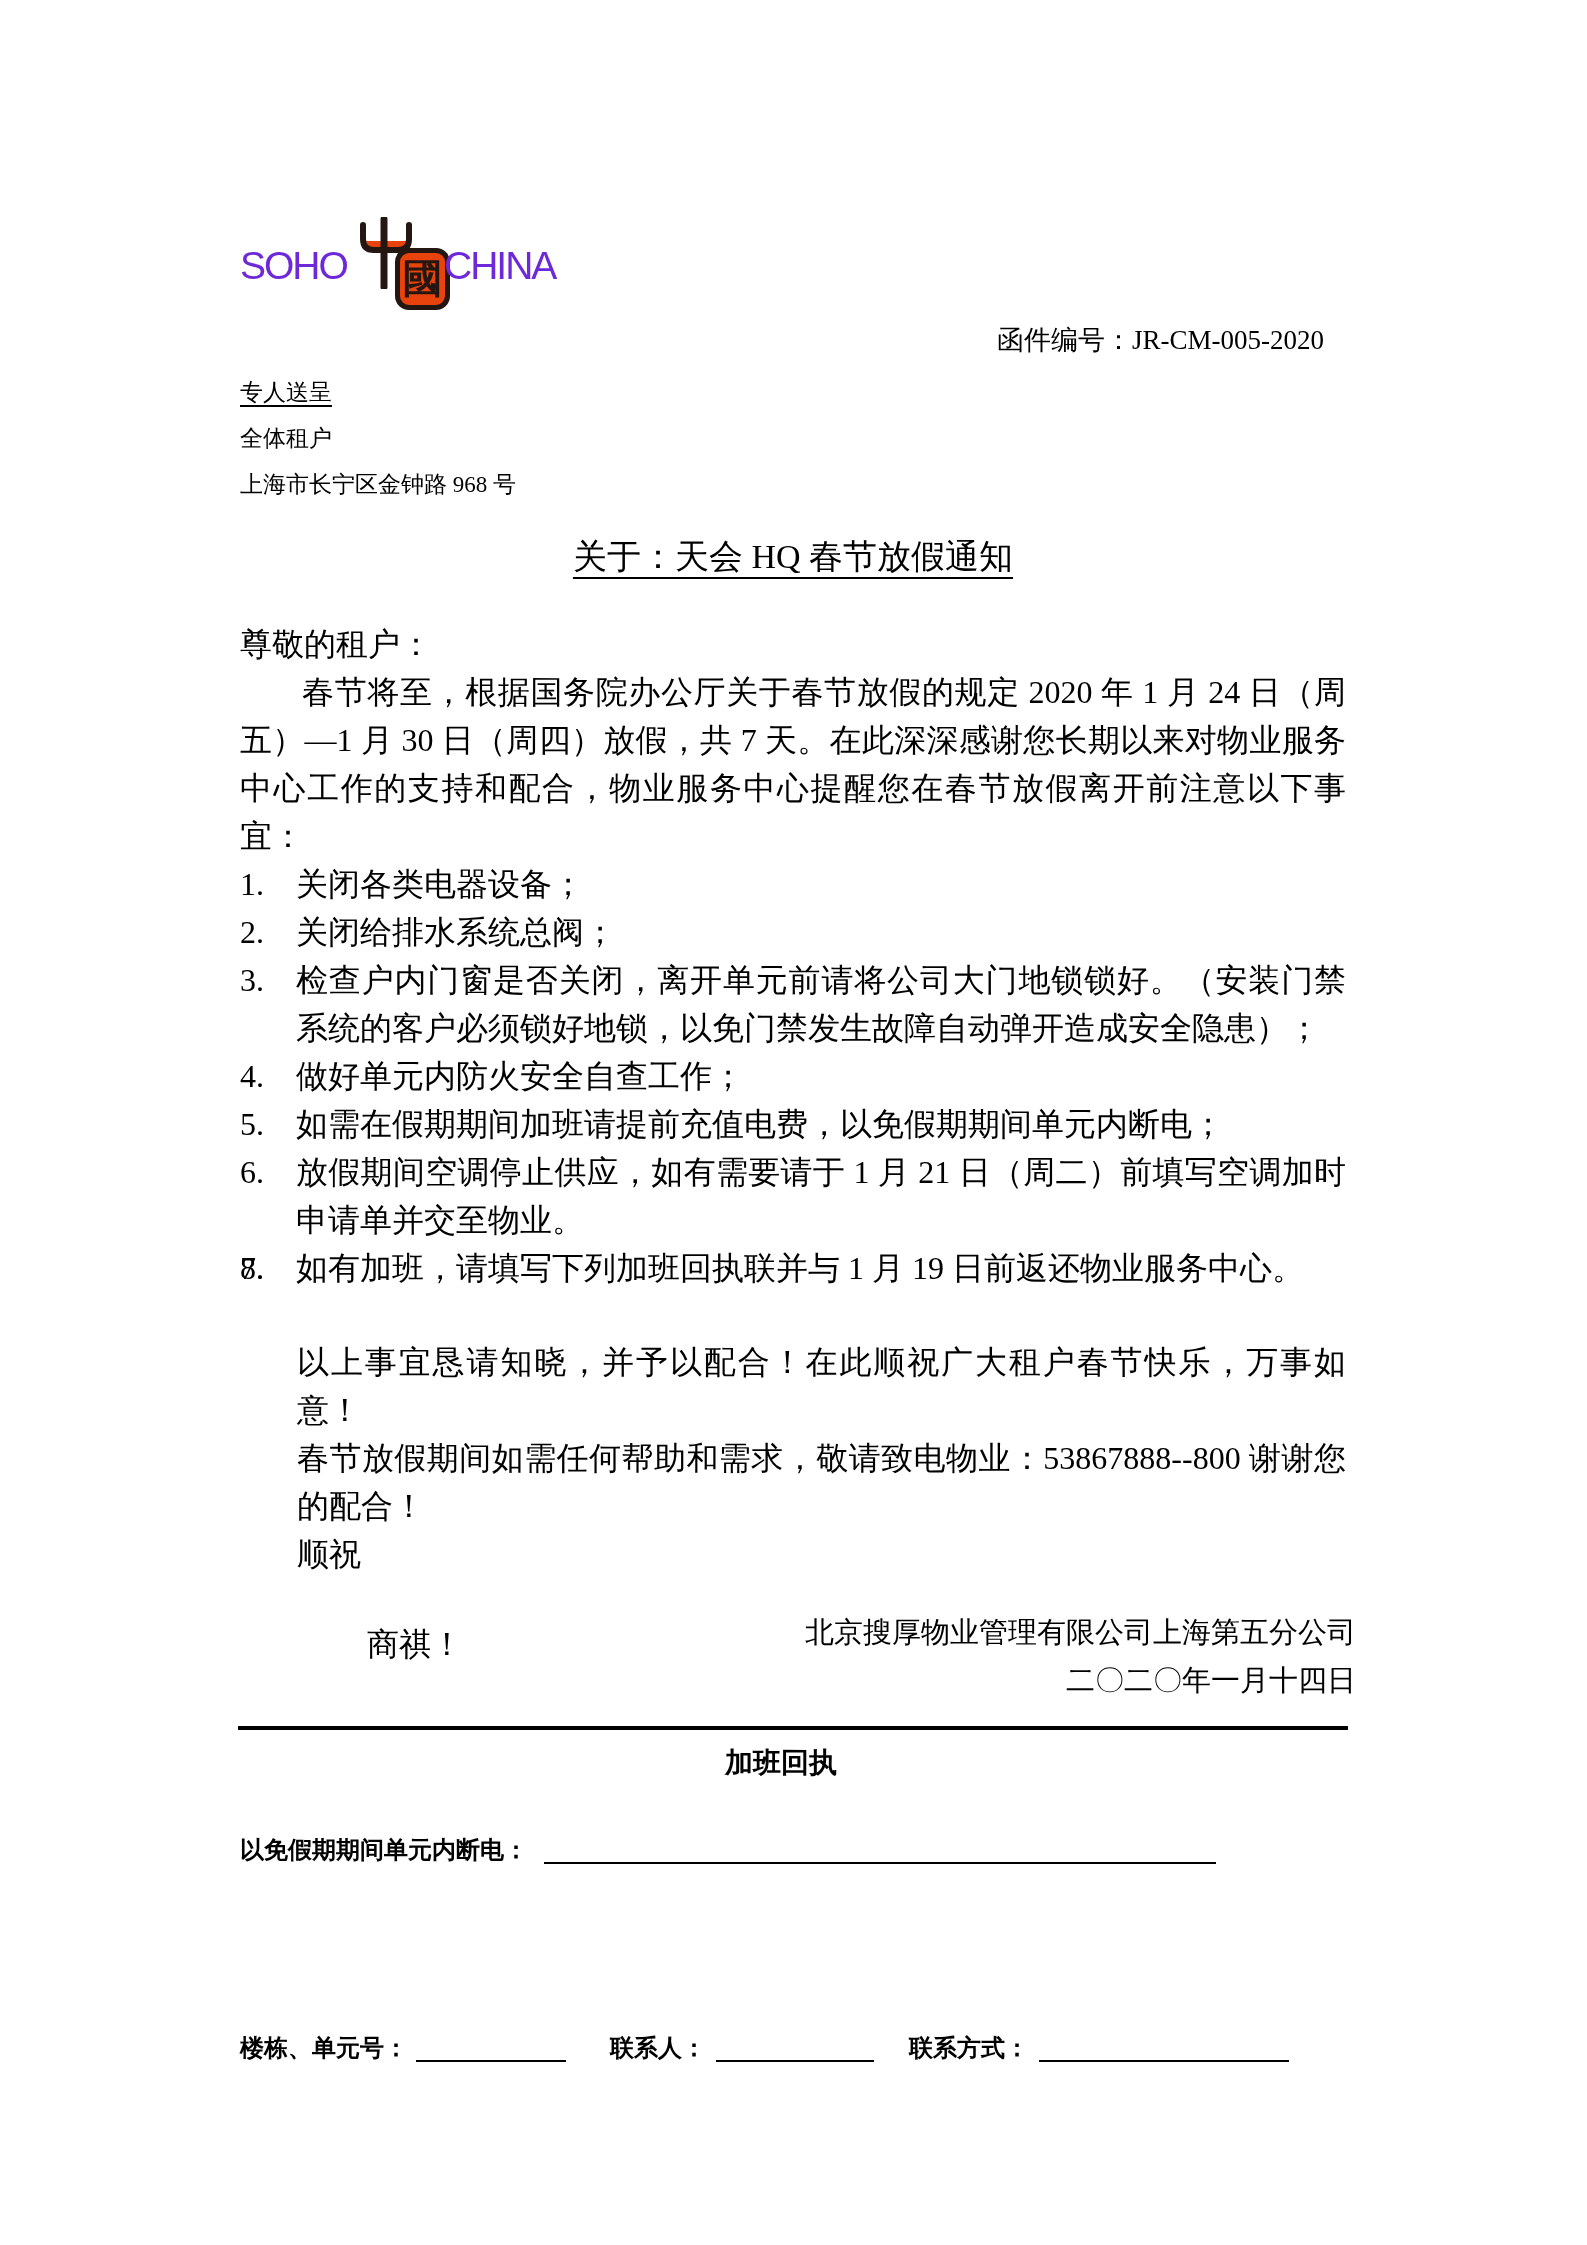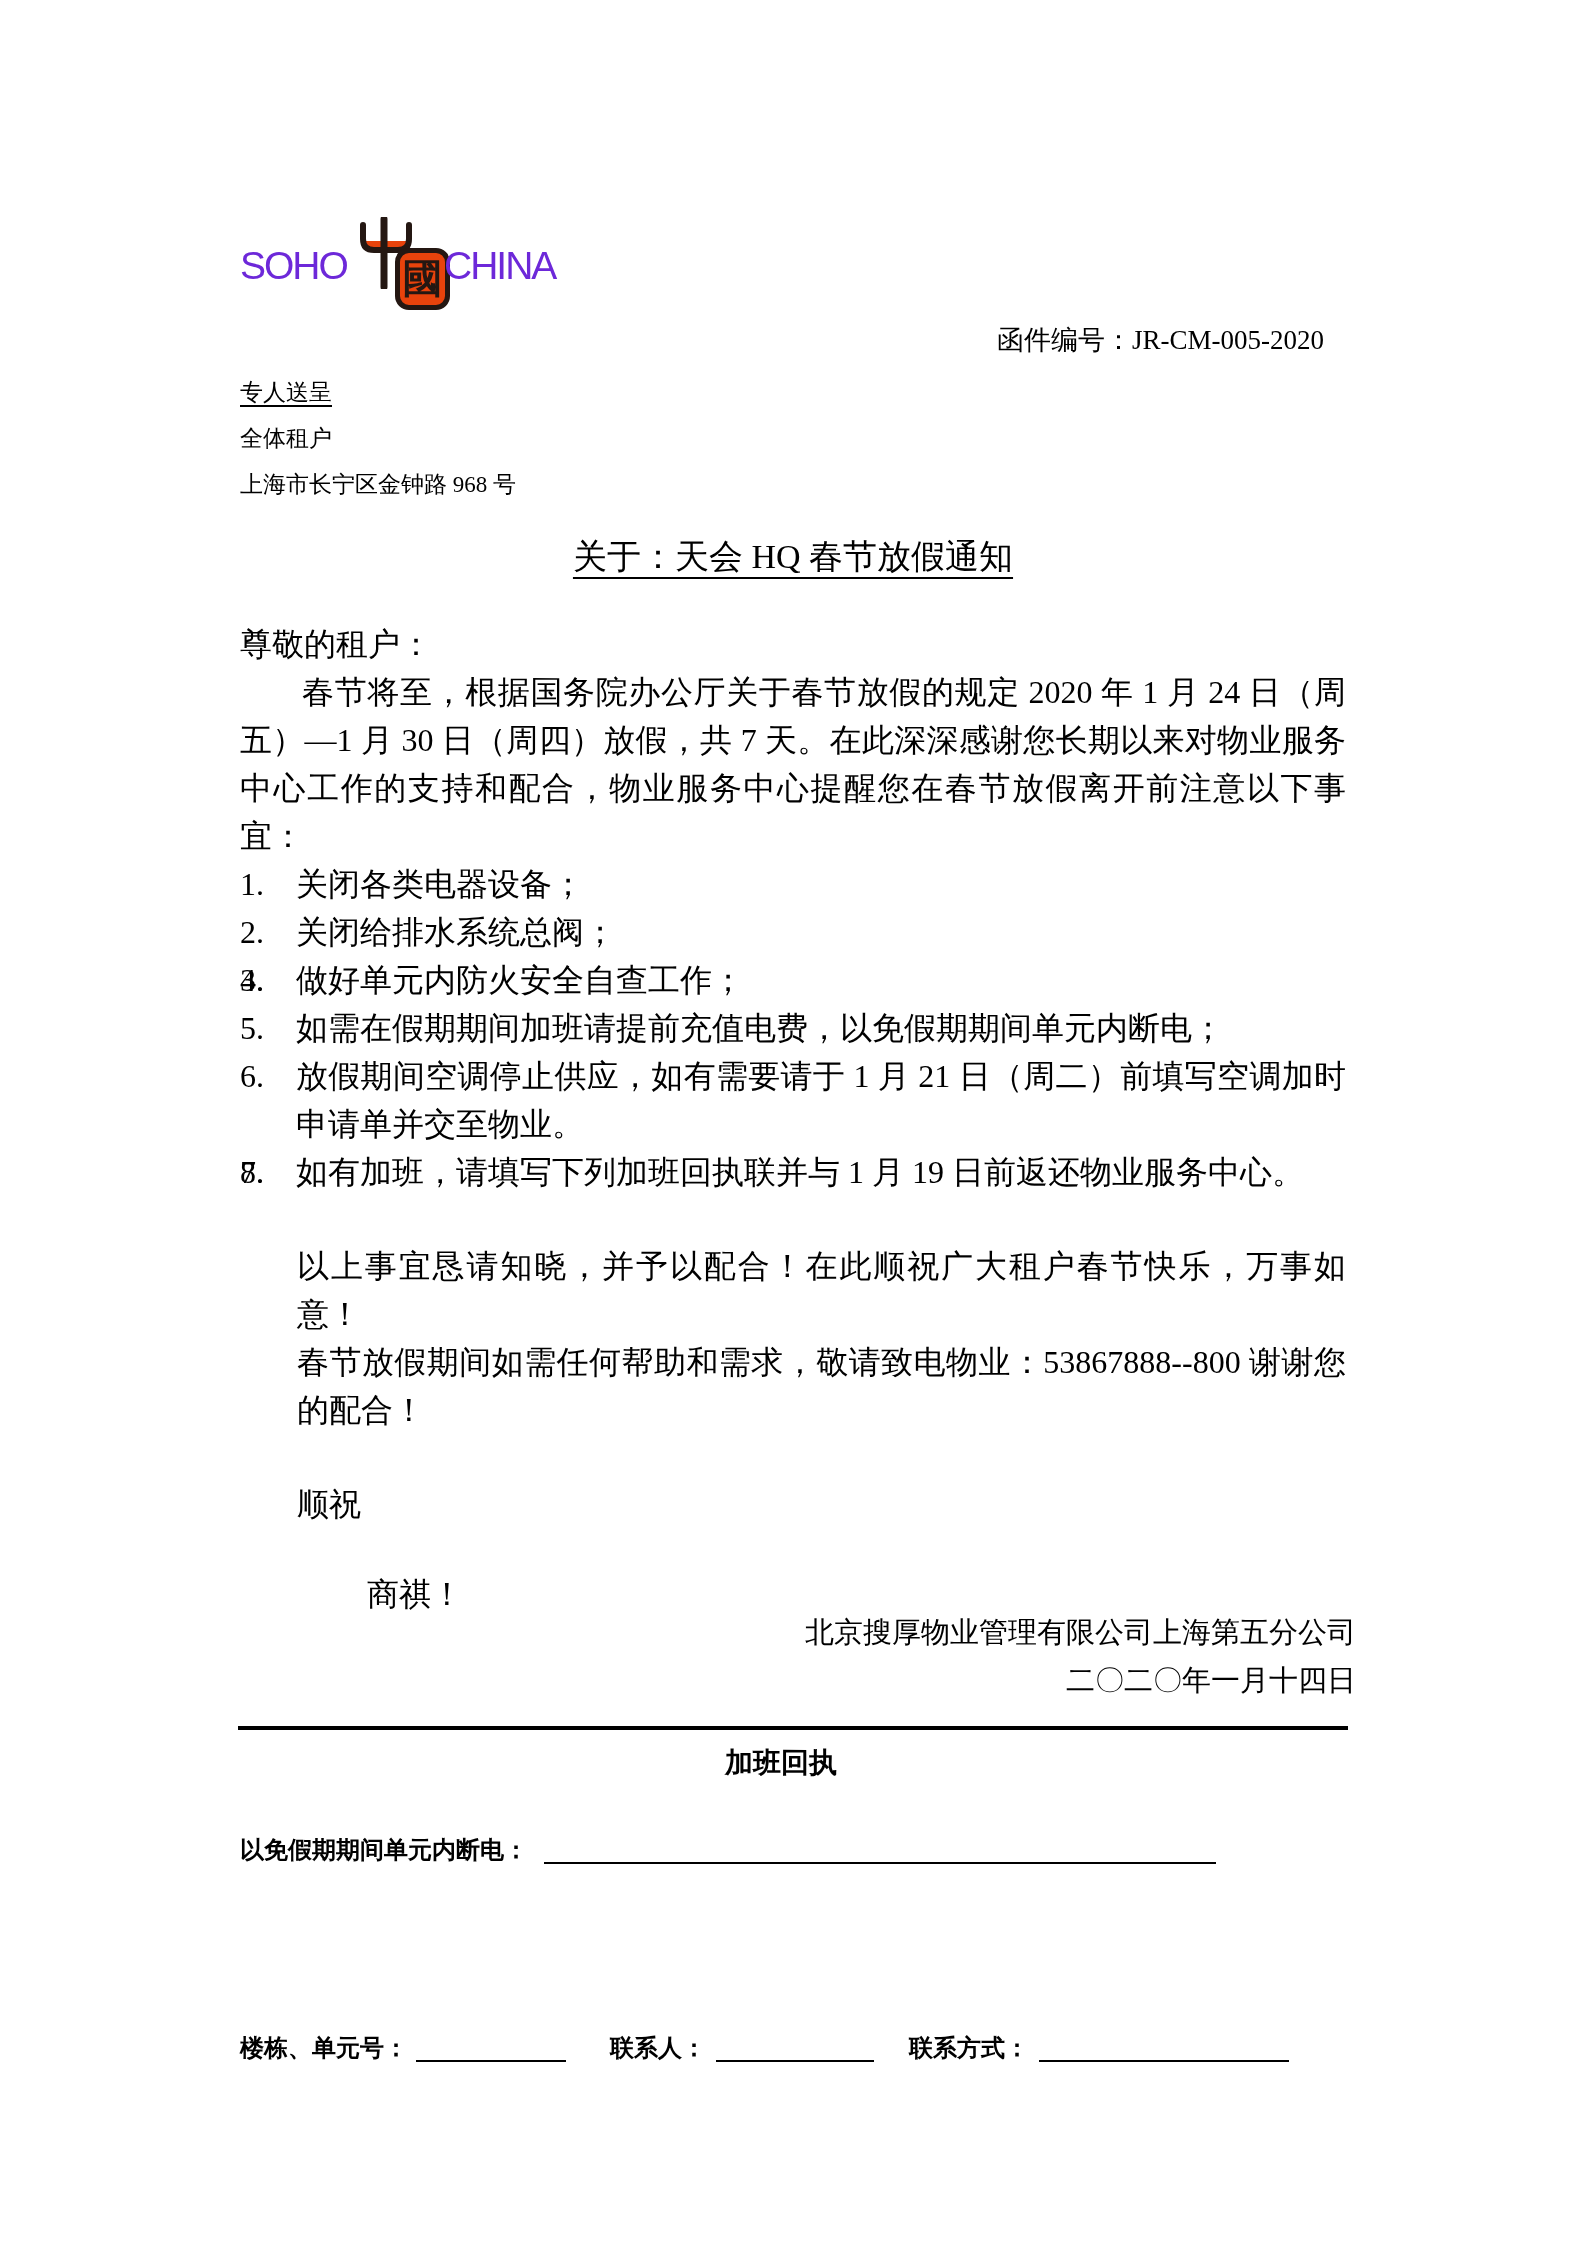--- a/index.html
+++ b/index.html
@@ -48,21 +48,21 @@
   
   .body-block {
     position:absolute; left:240px; top:620px; width:1106px;
     font-size:32px; line-height:48px; text-align:justify;
   }
   .p-indent { text-indent:62px; }
   .num-item { position:relative; padding-left:56px; }
   .num-item .num { position:absolute; left:0; top:0; }
   .closing { margin-top:46px; padding-left:57px; }
   .closing2 { padding-left:57px; }
-  .regards { padding-left:57px; margin-top:46px; }
+  .regards { padding-left:57px; }
   .regards-word { padding-left:127px; margin-top:42px; }
 
   
   .sign-block {
     position:absolute; left:240px; top:1608px; width:1116px;
     font-size:29px; line-height:48px; text-align:right;
   }
 
   
   .divider { position:absolute; left:238px; top:1726px; width:1110px; height:4px; background:#000; }
@@ -121,20 +121,21 @@
     <div class="num-item">
       <span class="num">1.</span>
       <span>关闭各类电器设备；</span>
     </div>
     <div class="num-item">
       <span class="num">2.</span>
       <span>关闭给排水系统总阀；</span>
     </div>
     <div class="num-item">
       <span class="num">3.</span>
+      <span>检查户内门窗是否关闭，离开单元前请将公司大门地锁锁好。（安装门禁系统的客户必须锁好地锁，以免门禁发生故障自动弹开造成安全隐患）；</span>
     </div>
     <div class="num-item">
       <span class="num">4.</span>
       <span>做好单元内防火安全自查工作；</span>
     </div>
     <div class="num-item">
       <span class="num">5.</span>
       <span>如需在假期期间加班请提前充值电费，以免假期期间单元内断电；</span>
     </div>
     <div class="num-item">

